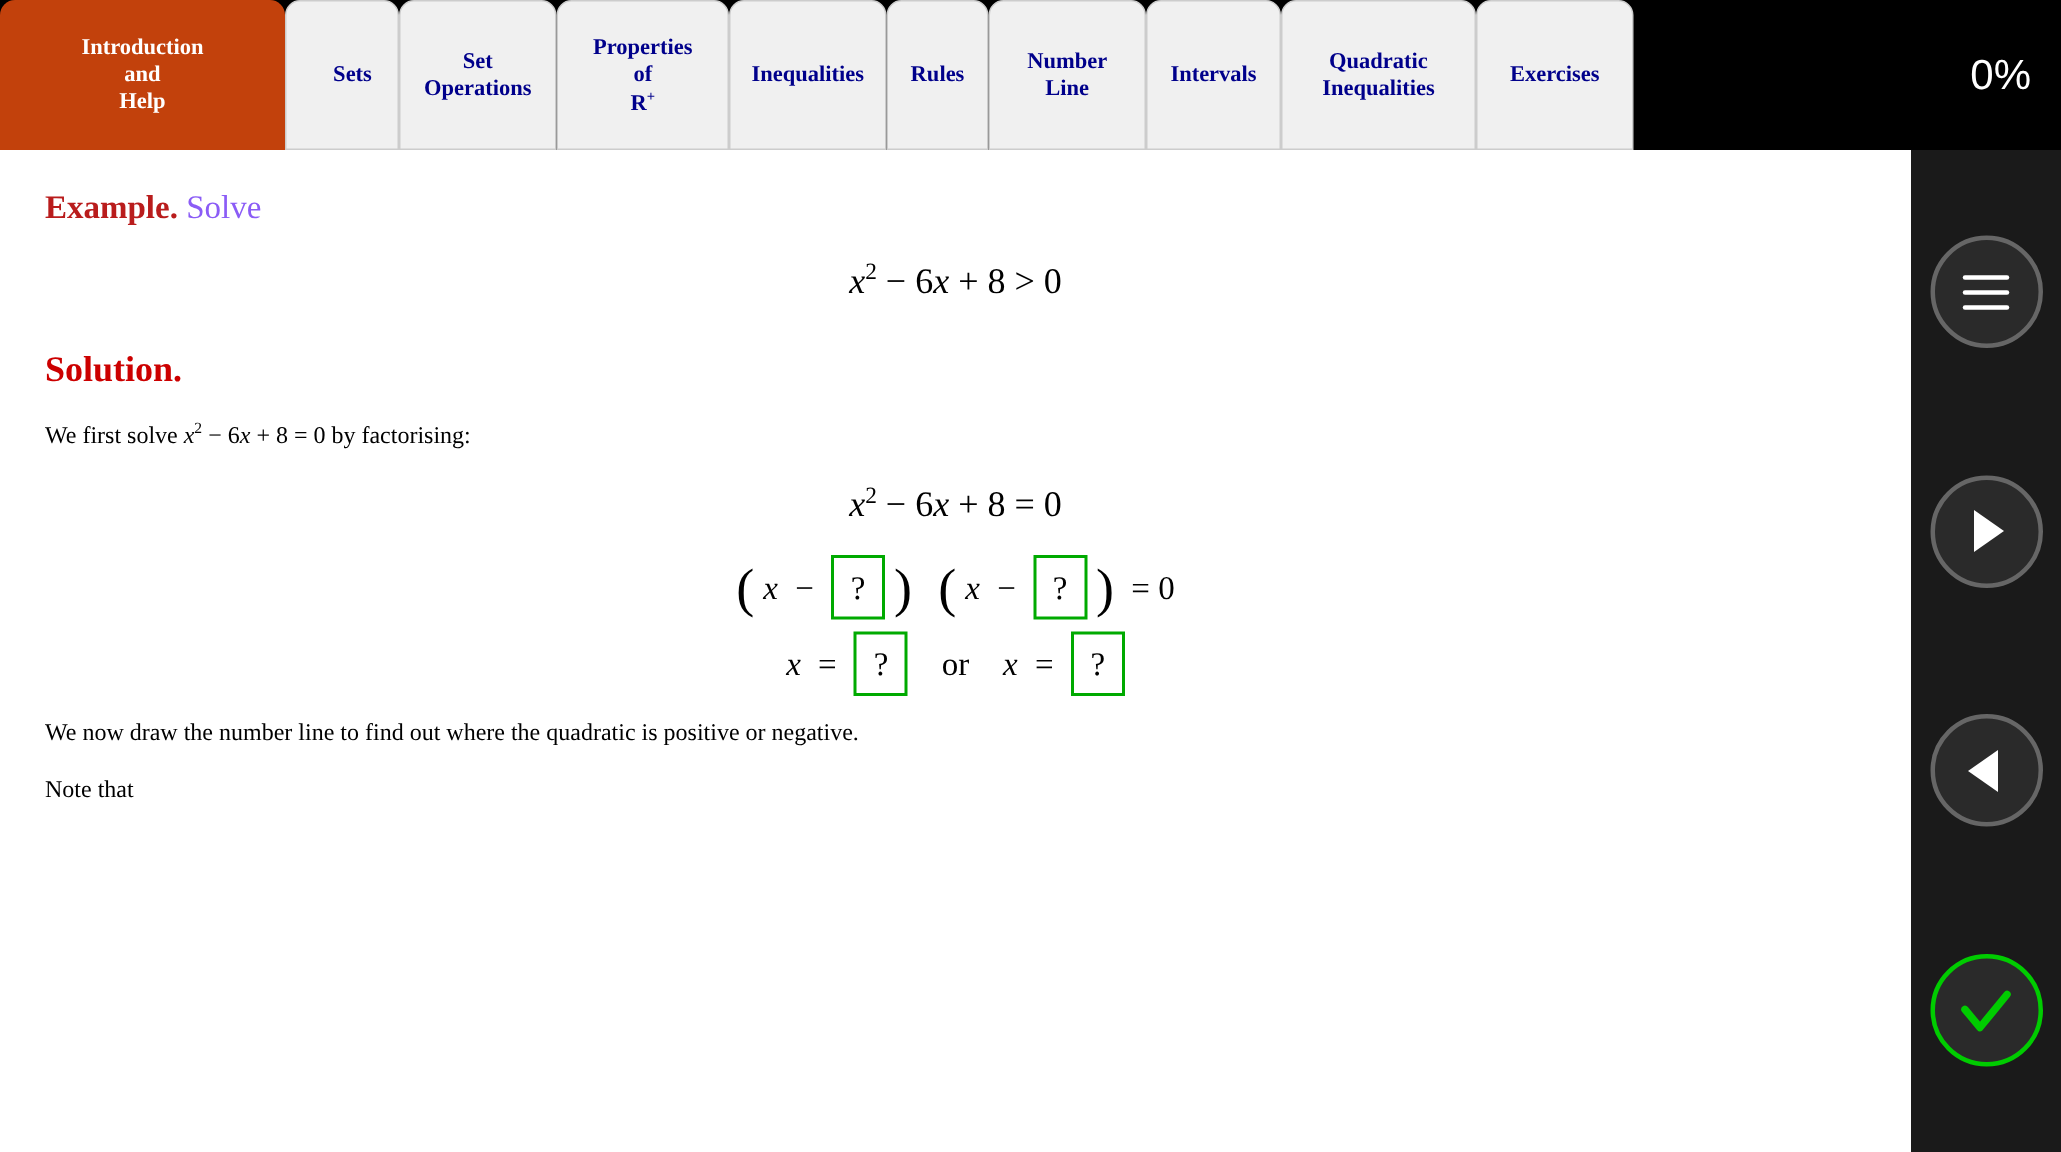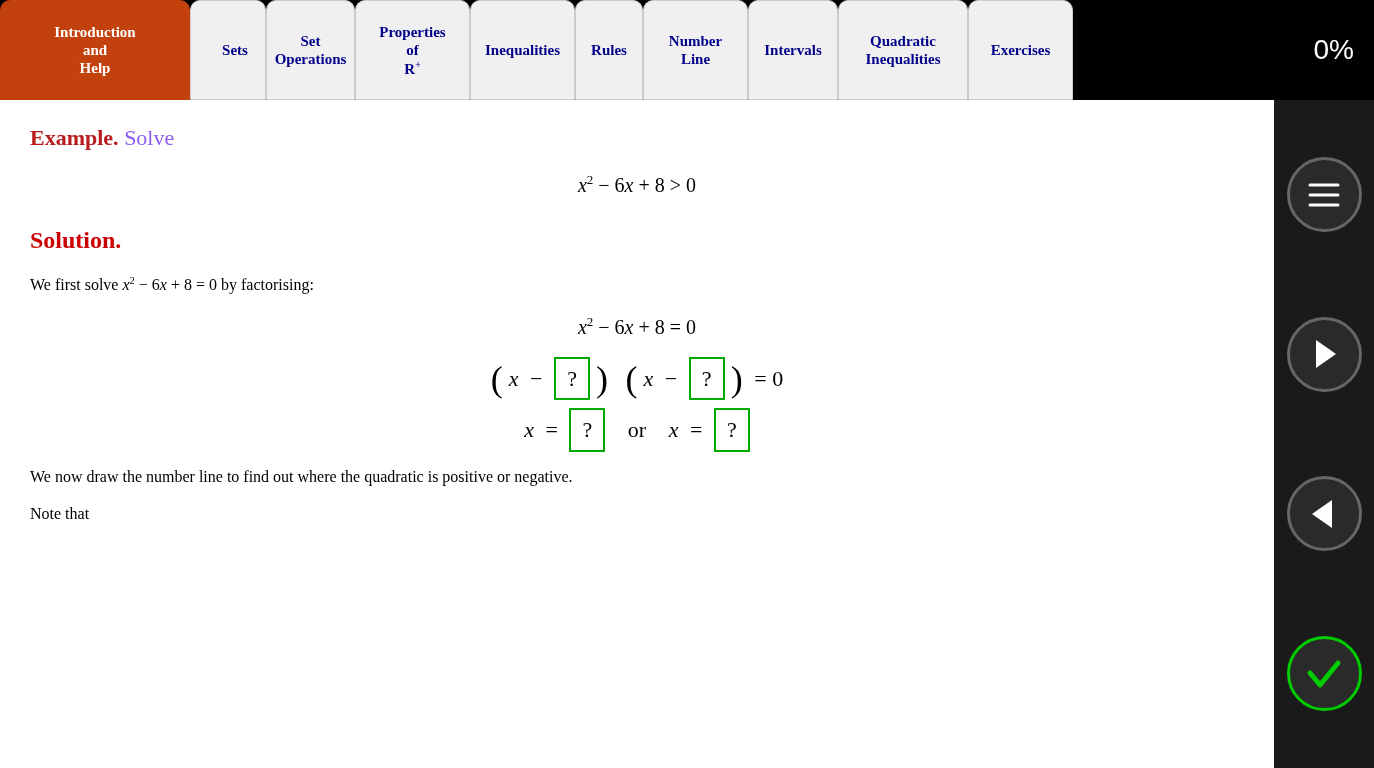--- a/index.html
+++ b/index.html
@@ -39,21 +39,21 @@
       color: #fff;
       border: none;
     }
     .nav-tab.inactive {
       background: #f0f0f0;
       color: #00008B;
       border: 1px solid #ccc;
     }
     #tab-intro { width: 190px; }
     #tab-sets { width: 76px; padding-left: 24px; }
-    #tab-setops { width: 89px; }
+    #tab-setops { width: 105px; }
     #tab-properties { width: 115px; }
     #tab-inequalities { width: 105px; }
     #tab-rules { width: 68px; }
     #tab-numberline { width: 105px; }
     #tab-intervals { width: 90px; }
     #tab-quadratic { width: 130px; }
     #tab-exercises { width: 105px; }
     #tab-percent {
       flex: 1;
       display: flex;
@@ -123,21 +123,21 @@
     .solution-label {
       font-size: 24px;
       font-weight: bold;
       color: #cc0000;
       margin-top: 20px;
       margin-bottom: 10px;
     }
     .math-center {
       text-align: center;
       margin: 14px 0;
-      font-size: 20px;
+      font-size: 24px;
     }
     .body-text {
       font-size: 16px;
       margin: 12px 0;
     }
     .green-box {
       display: inline-block;
       border: 2px solid #00aa00;
       padding: 2px 10px;
       min-width: 36px;

